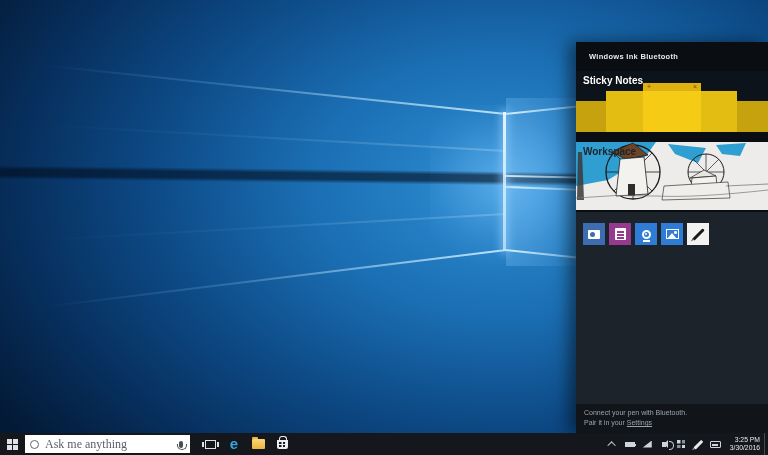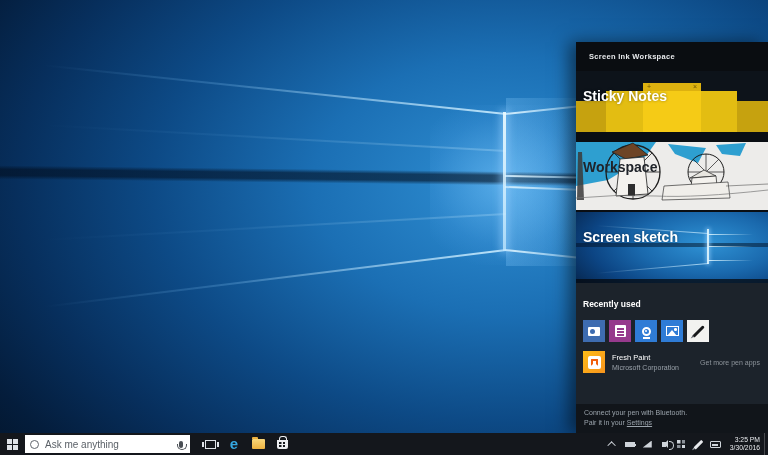--- a/index.html
+++ b/index.html
@@ -37,21 +37,21 @@
   .wp-col { position:absolute; left:506px; top:98px; width:90px; height:168px;
     background:linear-gradient(to right, rgba(130,200,250,.30), transparent); }
 
   
   .ink-panel { position:absolute; left:576px; top:42px; width:192px; height:391px;
     background:#1c232b; z-index:5; box-shadow:-7px 0 16px rgba(0,0,0,.5);
     color:#fff; }
   .ink-header { height:29px; background:#0a0d11; display:flex; align-items:center; padding-left:13px; }
   .ink-header span { font-size:7.5px; font-weight:bold; letter-spacing:.3px; color:#e8eaed; }
   .tile { position:relative; overflow:hidden; cursor:pointer; }
-  .tile-label { position:absolute; left:7px; top:17px; font-size:14px; font-weight:bold; z-index:3; }
+  .tile-label { position:absolute; left:7px; top:4px; font-size:10px; font-weight:bold; z-index:3; }
   .lab-light { color:#fff; text-shadow:0 0 3px rgba(0,0,0,.4); }
   .lab-dark { color:#20242a; }
   
   .t-sticky { height:61px; background:#0d131a; }
   .note { position:absolute; bottom:0; }
   .n1 { left:0;   width:30px; height:31px; background:#c6a20f; }
   .n2 { left:30px; width:37px; height:41px; background:#e3bd12; }
   .n3 { left:67px; width:58px; height:49px; background:#f5cb16; }
   .n4 { left:125px; width:36px; height:41px; background:#e3bd12; }
   .n5 { left:161px; width:31px; height:31px; background:#c6a20f; }
@@ -118,22 +118,22 @@
 
   
   .taskbar { position:absolute; left:0; bottom:0; width:768px; height:22px; background:#14171c;
     display:flex; align-items:center; z-index:10; }
   .tb-item { height:22px; display:flex; align-items:center; justify-content:center; cursor:pointer; }
   .start { width:25px; }
   .win-logo { width:11px; height:11px; display:grid; grid-template-columns:5px 5px; grid-template-rows:5px 5px; gap:1px; }
   .win-logo i { background:#dfe3e8; }
   .searchbox { width:165px; height:18px; background:#fff; display:flex; align-items:center; padding:0 5px; }
   .cortana-ring { width:9px; height:9px; border:1.5px solid #61666d; border-radius:50%; flex:none; }
-  .search-input { flex:1; border:none; outline:none; background:transparent; font-size:10px;
-    font-family:Liberation Sans, sans-serif; color:#333; padding:0 0 0 6px; min-width:0; }
+  .search-input { flex:1; border:none; outline:none; background:transparent; font-size:12px;
+    font-family:Liberation Serif, serif; color:#333; padding:0 0 0 6px; min-width:0; }
   .search-input::placeholder { color:#595f66; }
   .mic { width:4px; height:7px; background:#4a4f55; border-radius:2px; position:relative; flex:none; margin-right:2px; }
   .mic::after { content:""; position:absolute; left:-2.5px; top:3px; width:8px; height:5px;
     border:1px solid #4a4f55; border-top:none; border-radius:0 0 5px 5px; }
   .tb-gap { width:8px; }
   .taskview { width:24px; }
   .tv-icon { width:11px; height:9px; border:1px solid #dfe3e8; position:relative; }
   .tv-icon::before,.tv-icon::after { content:""; position:absolute; top:1px; width:2px; height:5px; background:#dfe3e8; }
   .tv-icon::before { left:-4px; } .tv-icon::after { right:-4px; }
   .edge { width:24px; font-size:15px; font-weight:bold; color:#35a7e0; line-height:20px; }
@@ -190,21 +190,21 @@
     <div class="wp-col"></div>
     <div class="beam bR bR1"></div>
     <div class="beam bR bR2"></div>
     <div class="beam bR bR3"></div>
     <div class="beam bR bR4"></div>
     <div class="wp-vline"></div>
   </div>
 
   <div class="ink-panel">
     <div class="ink-header">
-      <span>Screen Ink Workspace</span>
+      <span>Windows Ink Bluetooth</span>
     </div>
 
     <div class="tile t-sticky">
       <div class="tile-label lab-light">Sticky Notes</div>
       <div class="note n1"></div>
       <div class="note n2"></div>
       <div class="note n3">
         <div class="note-bar">
           <span>+</span>
           <span>×</span>
@@ -242,64 +242,40 @@
         </g>
         <path d="M114,36 L128,28 L140,34 Z" fill="#e8e6e0" stroke="#1d1d1d" stroke-width="0.7"></path>
         <path d="M116,36 L140,34 L142,54 L114,55 Z" fill="#f4f2ee" stroke="#1d1d1d" stroke-width="0.7"></path>
         <path d="M88,44 L152,40 L154,56 L86,58 Z" fill="#f0eeea" stroke="#333" stroke-width="0.7"></path>
         <path d="M0,56 Q40,52 80,54 T192,48" fill="none" stroke="#777" stroke-width="0.7"></path>
         <path d="M150,44 L192,42" fill="none" stroke="#555" stroke-width="0.6"></path>
       </svg>
     </div>
     <div class="divider2"></div>
 
-    <div class="tile t-screen">
-      <div class="ss-d ss-d1"></div>
-      <div class="ss-d ss-d2"></div>
-      <div class="ss-band"></div>
-      <div class="ss-v"></div>
-      <div class="ss-h ss-h1"></div>
-      <div class="ss-h ss-h2"></div>
-      <div class="ss-h ss-h3"></div>
-      <div class="ss-task"></div>
-      <div class="tile-label lab-light">Screen sketch</div>
-    </div>
 
     <div class="panel-body">
-      <div class="sec-label lbl-recent">Recently used</div>
       <div class="apps-row">
         <div class="app-tile at1">
             <div class="g-cam"></div>
           </div>
         <div class="app-tile at2">
             <div class="g-note"></div>
           </div>
         <div class="app-tile at3">
             <div class="g-web"></div>
           </div>
         <div class="app-tile at4">
             <div class="g-photo"></div>
           </div>
         <div class="app-tile at5">
             <div class="g-pen"></div>
           </div>
       </div>
 
-      <div class="suggest-row">
-        <div class="fp-tile">
-          <div class="fp-sq">
-            <div class="fp-glyph"></div>
-          </div>
-        </div>
-        <div class="suggest-txt">
-          <div class="suggest-name">Fresh Paint</div>
-          <div class="suggest-pub">Microsoft Corporation</div>
-        </div>
-        <div class="more-link">Get more pen apps</div>
-      </div>
     </div>
 
     <div class="ink-footer">
       <div>Connect your pen with Bluetooth.</div>
       <div><span>Pair it in your </span><span class="settings-link">Settings</span></div>
     </div>
   </div>
 
   <div class="taskbar">
     <div class="tb-item start">

